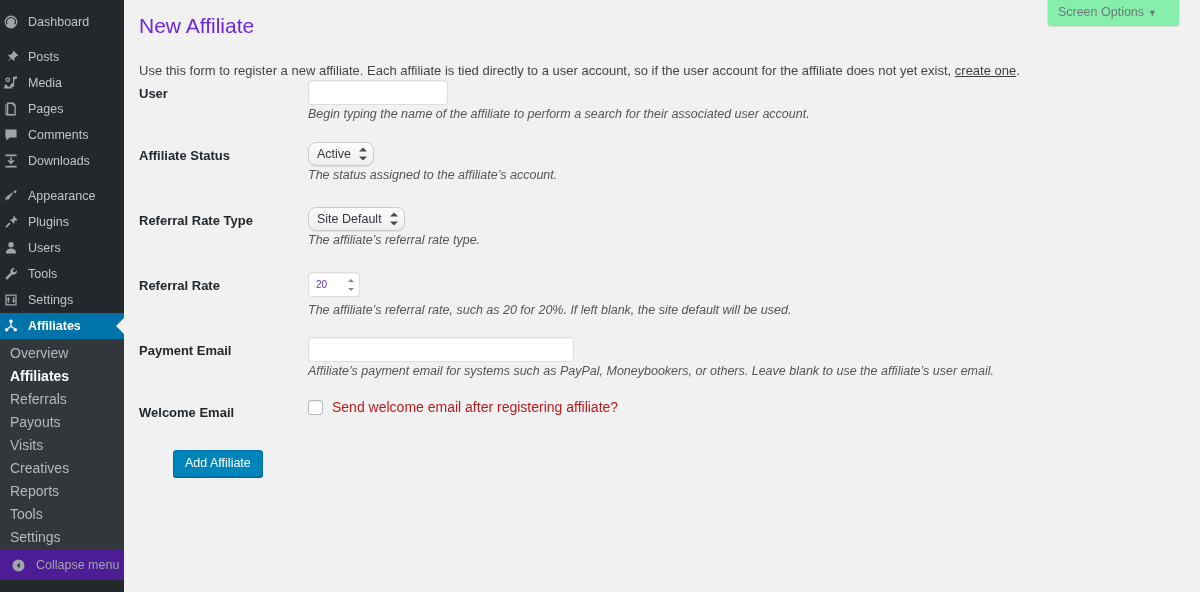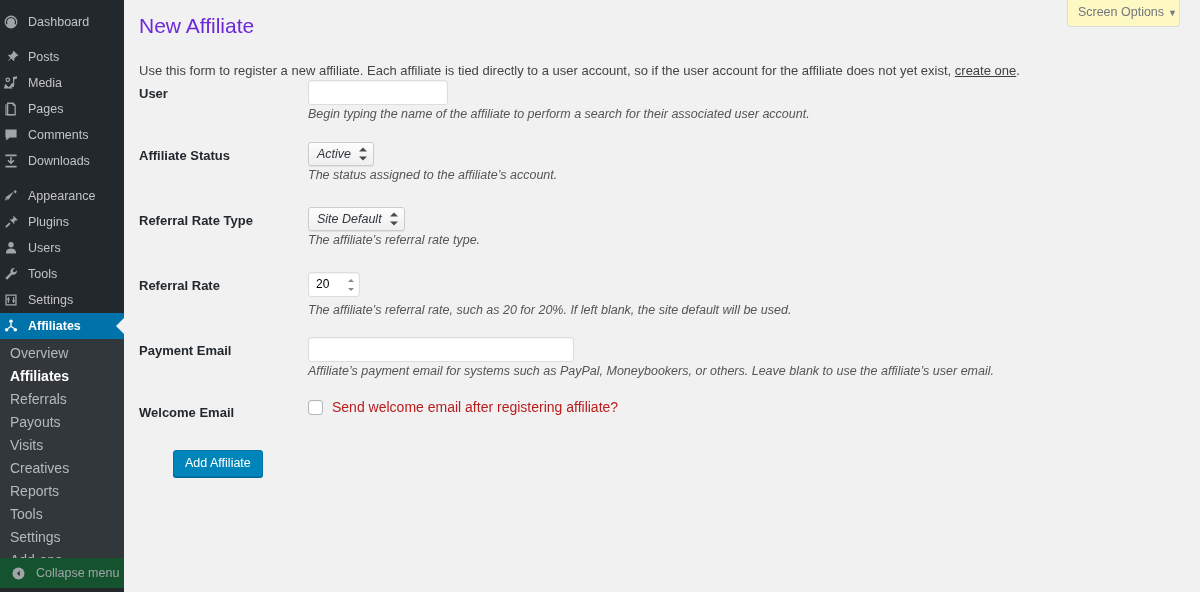--- a/index.html
+++ b/index.html
@@ -69,45 +69,45 @@
     padding: 3px 0 3px 10px;
     font-size: 14px;
     color: #b4b9be;
     line-height: 17px;
     cursor: pointer;
     white-space: nowrap;
   }
   .submenu .sub-item.current { color: #fff; font-weight: 700; }
 
   .collapse-row {
-    position: absolute; left: 0; bottom: 4px;
+    position: absolute; left: 0; bottom: 12px;
     width: 136px; height: 30px;
     display: flex; align-items: center;
     padding-left: 10px;
     color: #a0a5aa;
     font-size: 12.5px;
     cursor: pointer;
-    background: #14532d;
+    background: #4c1d95;
   }
   .collapse-row .micon { width: 17px; height: 17px; display:flex; align-items:center; justify-content:center; }
   .collapse-row .mlabel { margin-left: 9px; }
 
   
   .content {
     position: absolute; left: 124px; top: 0;
     width: 1076px; height: 592px;
     background: #f1f1f1;
   }
   .screen-meta {
     position: absolute; right: 20px; top: 0;
-    background: #fef9c3;
+    background: #86efac;
     border: 1px solid #ddd;
     border-top: none;
     border-radius: 0 0 4px 4px;
-    padding: 5px 2px 6px 10px;
+    padding: 5px 22px 6px 10px;
     font-size: 12.5px;
     color: #72777c;
     cursor: pointer;
     line-height: 14px;
   }
   .screen-meta .caret { font-size: 9px; margin-left: 4px; }
 
   h1.page-title {
     position: absolute; left: 15px; top: 12px;
     margin: 0;
@@ -156,29 +156,28 @@
     outline: none;
   }
   input.w-user { width: 140px; }
   input.w-email { width: 266px; }
 
   .sel {
     position: relative;
     display: inline-block;
     height: 24px;
     border: 1px solid #ccc;
-    border-radius: 3px;
+    border-radius: 8px;
     background: linear-gradient(#fdfdfd, #efefef);
     font-size: 12.5px;
     color: #32373c;
     padding: 0 22px 0 8px;
     line-height: 23px;
     cursor: pointer;
     box-shadow: 0 1px 1px rgba(0,0,0,.07);
-    font-style: italic;
   }
   .sel .arrows {
     position: absolute; right: 6px; top: 50%;
     transform: translateY(-50%);
     width: 8px; height: 13px;
     display: flex; flex-direction: column; justify-content: space-between;
     align-items: center;
   }
   .sel .arrows i { display: block; width: 0; height: 0; border-style: solid; }
   .sel .arrows i.up { border-width: 0 4px 4px 4px; border-color: transparent transparent #4a4a4a transparent; }
@@ -189,22 +188,22 @@
     display: inline-block;
     width: 52px; height: 25px;
     border: 1px solid #ddd;
     border-radius: 3px;
     background: #fff;
     box-shadow: 0 1px 2px rgba(0,0,0,.06) inset;
   }
   .numwrap .numval {
     position: absolute; left: 7px; top: 0;
     line-height: 23px;
-    font-size: 12px;
-    color: #000000;
+    font-size: 10px;
+    color: #6d28d9;
   }
   .numwrap .spin {
     position: absolute; right: 5px; top: 50%;
     transform: translateY(-50%);
     width: 7px; height: 12px;
     display: flex; flex-direction: column; justify-content: space-between; align-items: center;
   }
   .numwrap .spin i { display: block; width: 0; height: 0; border-style: solid; }
   .numwrap .spin i.up { border-width: 0 3.5px 3.5px 3.5px; border-color: transparent transparent #8a8a8a transparent; }
   .numwrap .spin i.dn { border-width: 3.5px 3.5px 0 3.5px; border-color: #8a8a8a transparent transparent transparent; }

